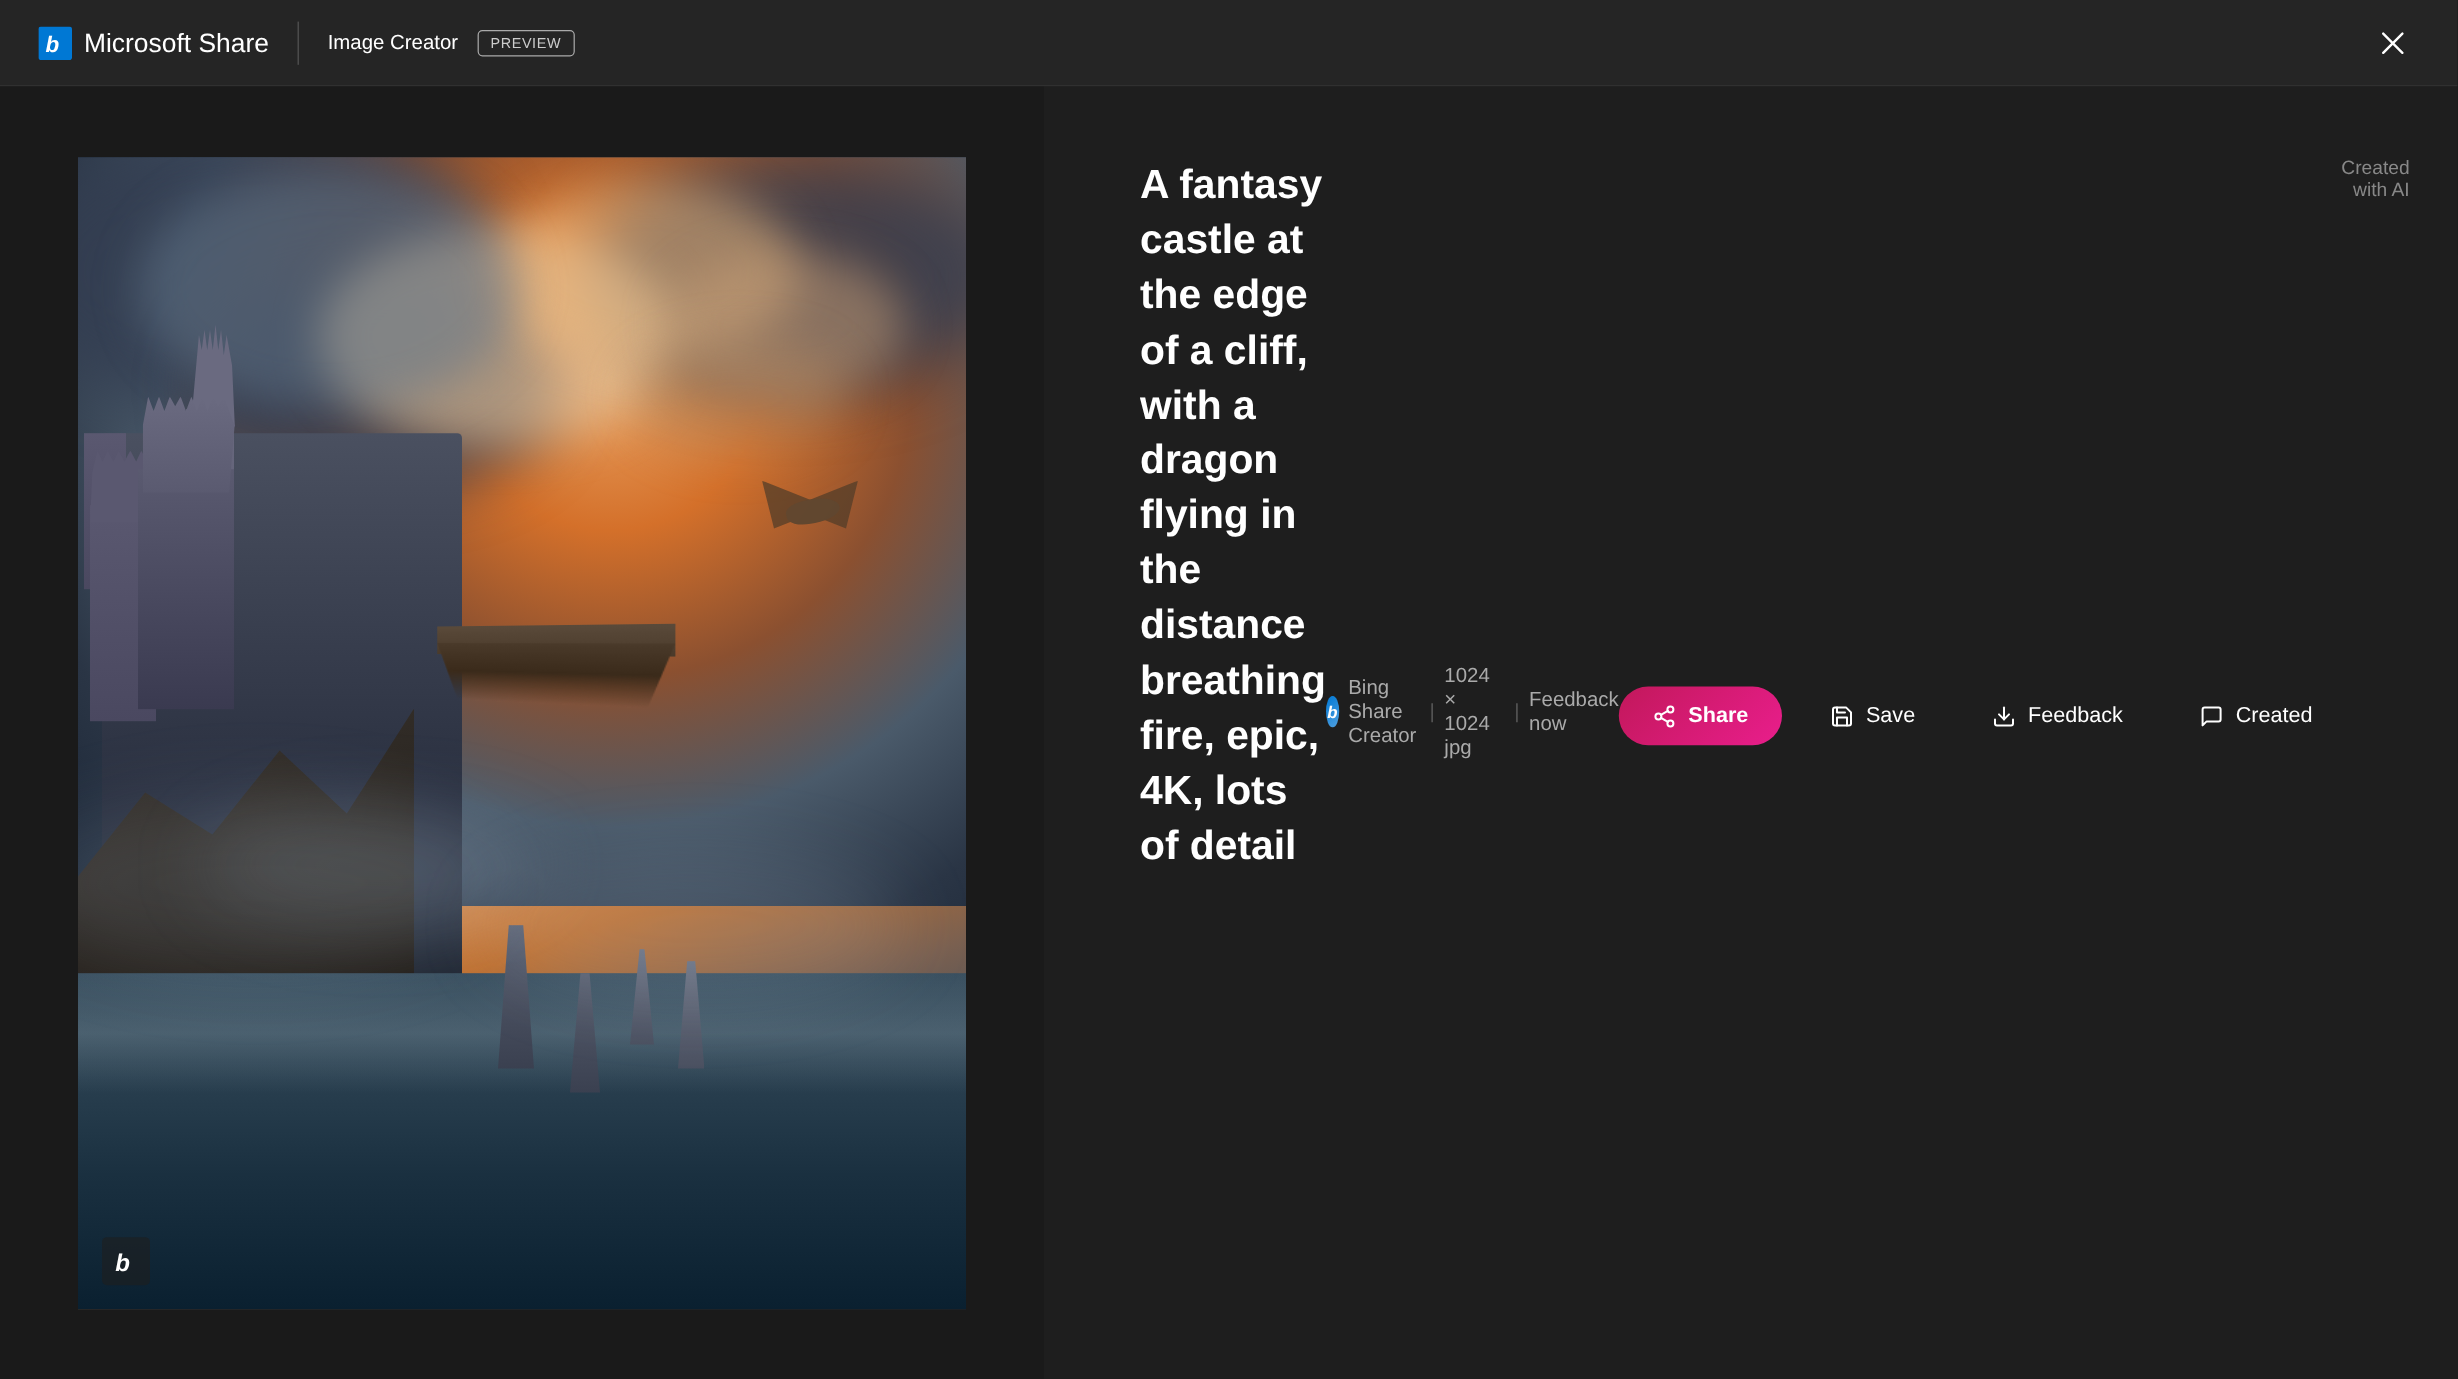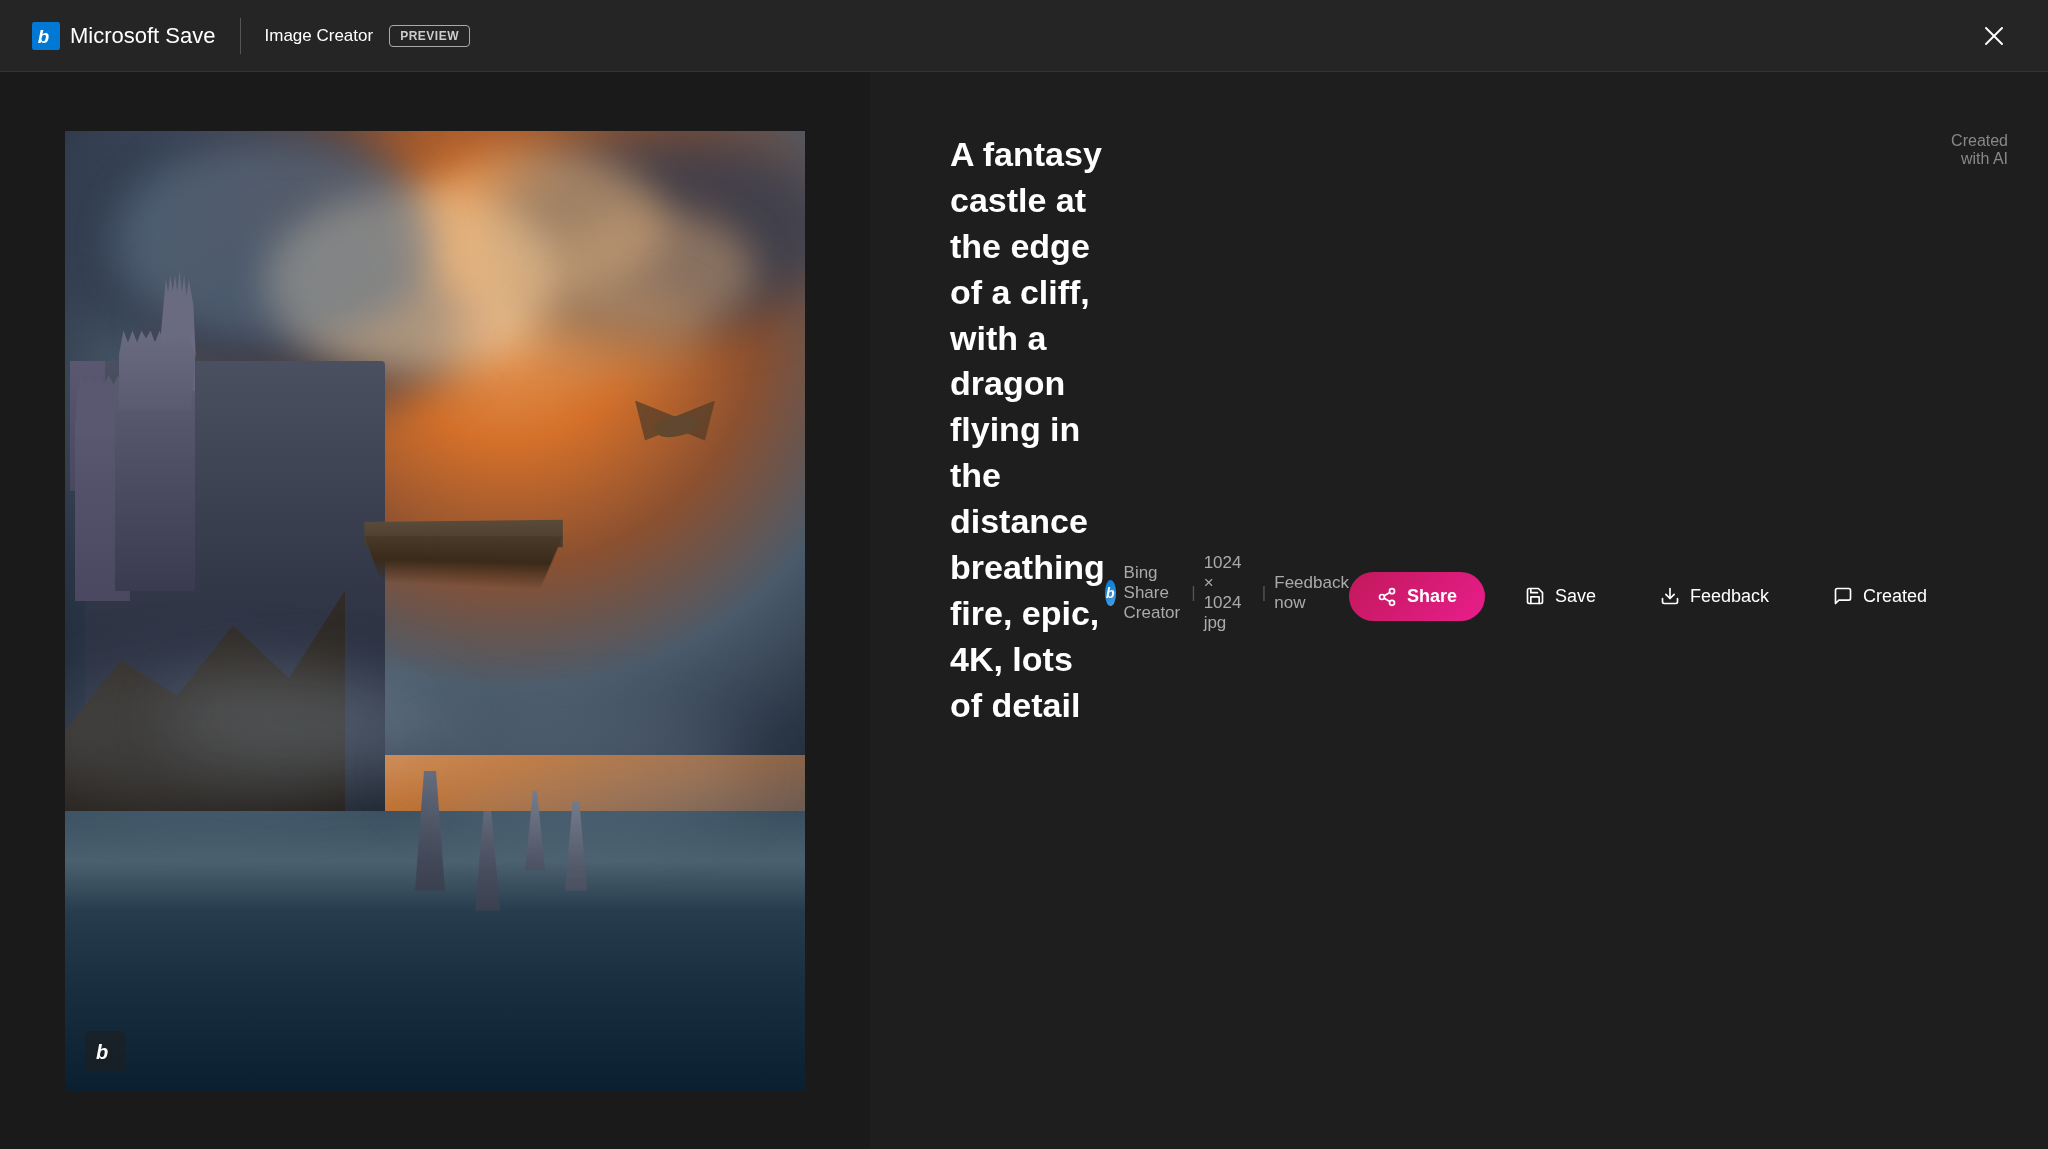--- a/index.html
+++ b/index.html
@@ -50,21 +50,21 @@
       font-size: 17px;
       font-weight: 400;
       color: #fff;
     }
 
     .preview-badge {
       background-color: transparent;
       border: 1.5px solid #aaa;
       color: #ccc;
       font-size: 12px;
-      font-weight: 700;
+      font-weight: 400;
       padding: 3px 10px;
       border-radius: 4px;
       letter-spacing: 0.5px;
     }
 
     .close-btn {
       background: none;
       border: none;
       cursor: pointer;
       color: #fff;
@@ -467,21 +467,21 @@
       border: none;
       border-radius: 30px;
       padding: 14px 28px;
       font-size: 18px;
       font-weight: 600;
       cursor: pointer;
     }
 
     .btn-action {
       display: flex;
-      align-items: flex-start;
+      align-items: flex-end;
       gap: 10px;
       background: transparent;
       color: #fff;
       border: none;
       border-radius: 30px;
       padding: 14px 24px;
       font-size: 18px;
       font-weight: 400;
       cursor: pointer;
     }
@@ -505,21 +505,21 @@
 </head>
 <body>
 
 <header class="header">
   <div class="header-left">
     <div class="bing-logo">
       <svg class="bing-logo-svg" viewBox="0 0 24 24" fill="none" xmlns="http://www.w3.org/2000/svg">
         <rect width="24" height="24" rx="2" fill="#0078d4"></rect>
         <text x="5" y="18" font-size="16" font-weight="900" fill="white" font-style="italic" font-family="Arial">b</text>
       </svg>
-      <span>Microsoft Save</span>
+      <span>Microsoft Share</span>
     </div>
     <div class="divider"></div>
     <span class="image-creator-title">Image Creator</span>
     <span class="preview-badge">PREVIEW</span>
   </div>
   <button class="close-btn">
     <svg width="24" height="24" viewBox="0 0 24 24" fill="none" stroke="white" stroke-width="2" stroke-linecap="round">
       <line x1="4" y1="4" x2="20" y2="20"></line>
       <line x1="20" y1="4" x2="4" y2="20"></line>
     </svg>

